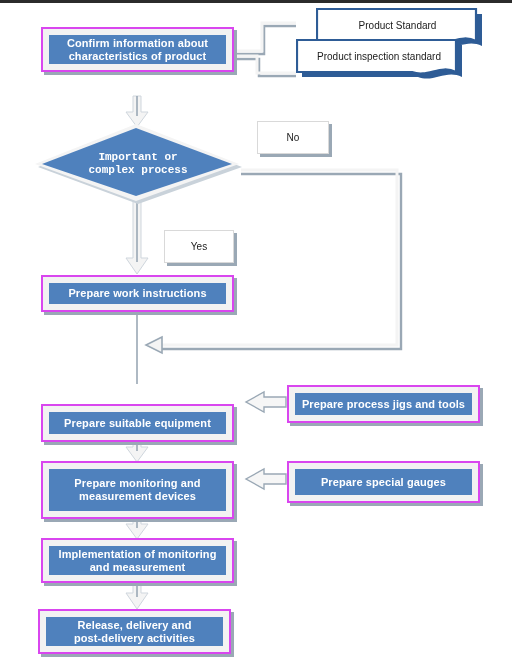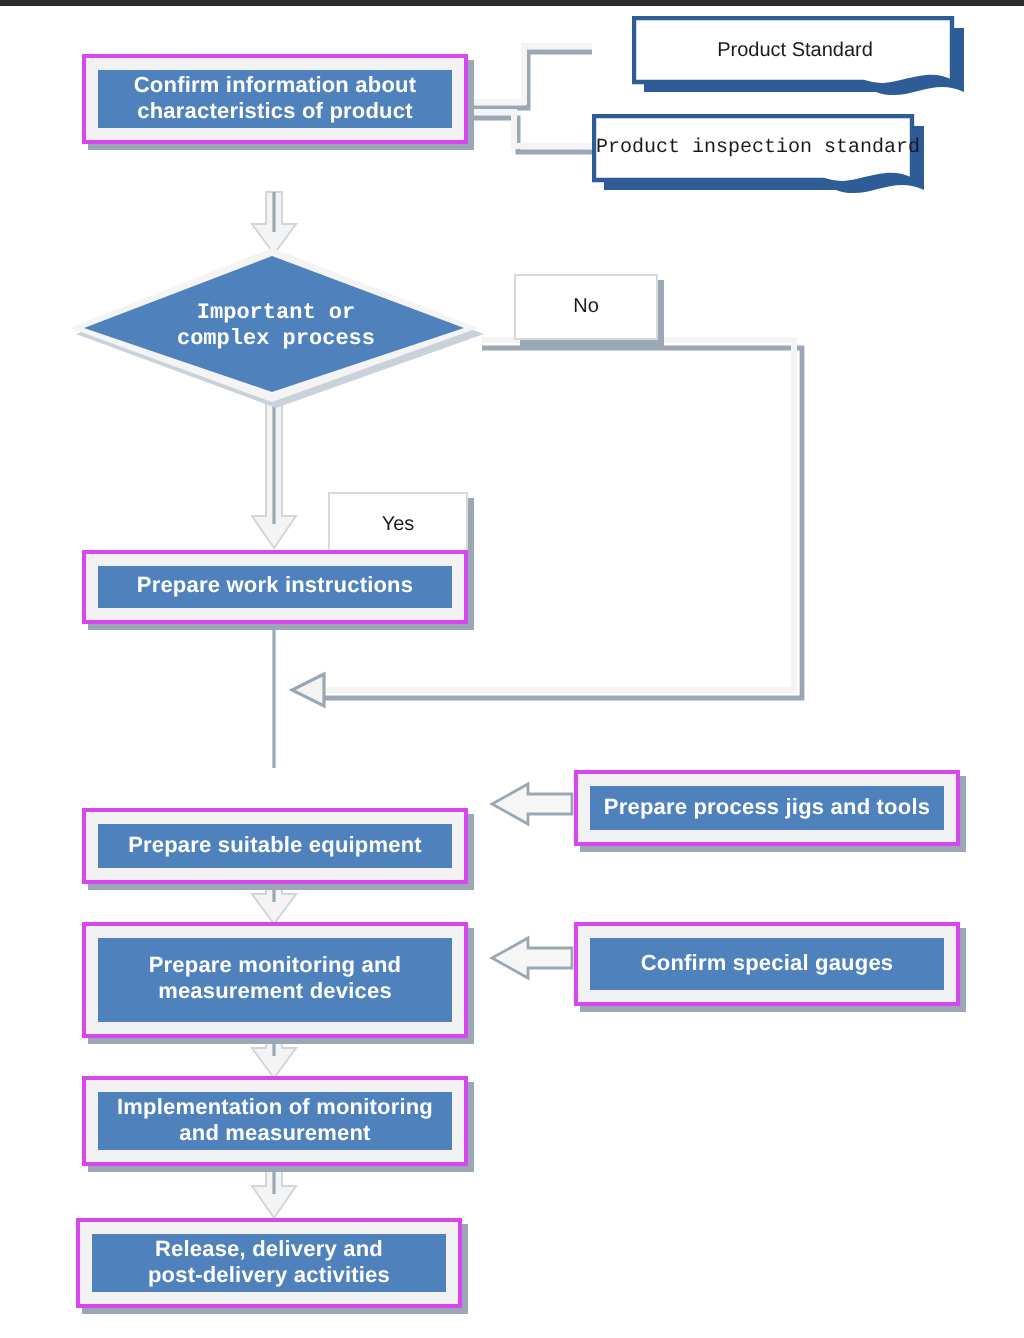--- a/index.html
+++ b/index.html
@@ -94,21 +94,20 @@
   
   .note {
     position: absolute;
     box-sizing: border-box;
     background: #ffffff;
     border: 1px solid #d9d9d9;
     box-shadow: 3px 3px 0 0 #9aa8b5;
     display: flex;
     align-items: center;
     justify-content: center;
-    margin-top: 16px;
   }
   .note span {
     font-size: 10px;
     color: #1a1a1a;
   }
 
   
   #connectors {
     position: absolute;
     left: 0; top: 0;
@@ -188,21 +187,21 @@
   <div class="doc-wrap" style="left:296px; top:8px; width:183px; height:42px;padding-left:20px;">
     <svg width="166" height="42" viewBox="0 0 166 42" xmlns="http://www.w3.org/2000/svg">
       <path d="M6,6 L166,6 L166,38 C150,30 138,44 122,38 L6,38 Z" fill="#2e5c96"></path>
       <path d="M1,1 L160,1 L160,33 C144,25 132,39 116,33 L1,33 Z" fill="#ffffff" stroke="#2e5c96" stroke-width="2.2"></path>
     </svg>
     <div class="doc-label">
       <span>Product Standard</span>
     </div>
   </div>
 
-  <div class="doc-wrap" style="left:296px; top:57px; width:166px; height:42px;font-family:Liberation Mono, monospace;">
+  <div class="doc-wrap" style="left:296px; top:39px; width:166px; height:42px;">
     <svg width="166" height="42" viewBox="0 0 166 42" xmlns="http://www.w3.org/2000/svg">
       <path d="M6,6 L166,6 L166,38 C150,30 138,44 122,38 L6,38 Z" fill="#2e5c96"></path>
       <path d="M1,1 L160,1 L160,33 C144,25 132,39 116,33 L1,33 Z" fill="#ffffff" stroke="#2e5c96" stroke-width="2.2"></path>
     </svg>
     <div class="doc-label">
       <span>Product inspection standard</span>
     </div>
   </div>
 
   <div class="diamond-wrap" style="left:31px; top:124px; width:214px; height:80px;font-family:Liberation Mono, monospace;">
@@ -245,21 +244,21 @@
 
   <div class="proc-wrap" style="left:41px; top:461px; width:193px; height:58px;">
     <div class="proc-fill">
       <span class="proc-text">Prepare monitoring and
 measurement devices</span>
     </div>
   </div>
 
   <div class="proc-wrap" style="left:287px; top:461px; width:193px; height:42px;">
     <div class="proc-fill">
-      <span class="proc-text">Confirm special gauges</span>
+      <span class="proc-text">Prepare special gauges</span>
     </div>
   </div>
 
   <div class="proc-wrap" style="left:41px; top:538px; width:193px; height:45px;">
     <div class="proc-fill">
       <span class="proc-text">Implementation of monitoring
 and measurement</span>
     </div>
   </div>
 

